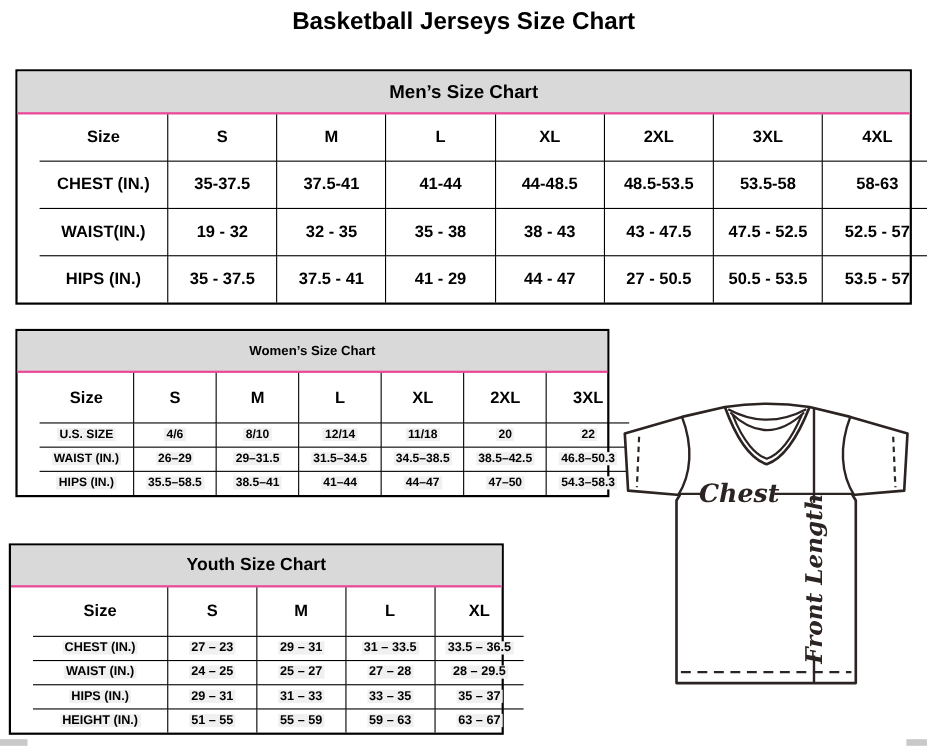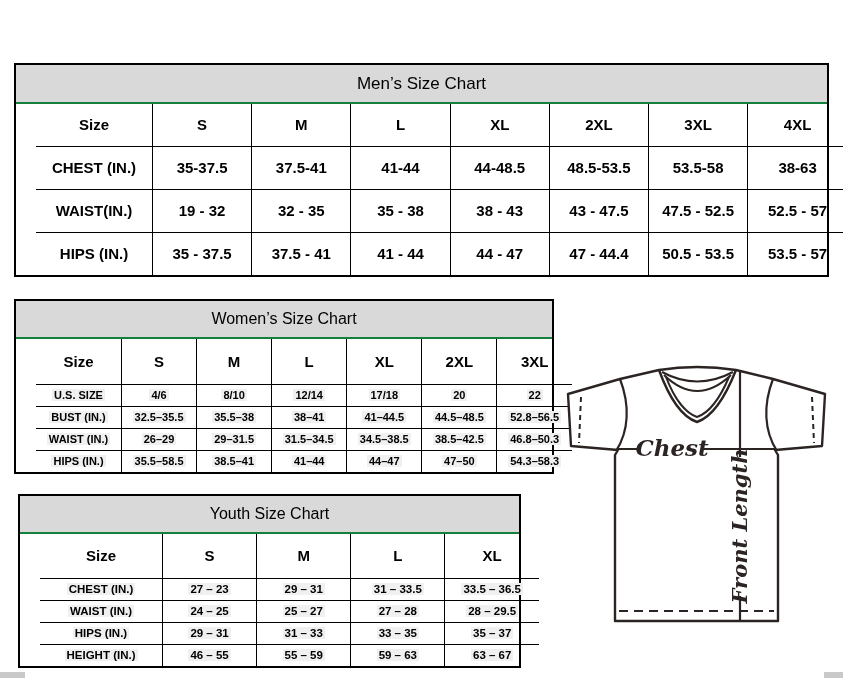--- a/index.html
+++ b/index.html
@@ -2,41 +2,41 @@
 <html><head>
 <meta charset="utf-8">
 <style>
   html,body{margin:0;padding:0;background:#fff;}
   .page{position:relative;width:843px;height:679px;background:#fff;overflow:hidden;
         font-family:"Liberation Sans",sans-serif;color:#000;}
   .title{position:absolute;left:0;top:6px;width:100%;text-align:center;
          font-size:22px;font-weight:bold;}
   .chart{position:absolute;box-sizing:border-box;border:2px solid #000;background:#fff;}
   .band{display:flex;align-items:center;justify-content:center;background:#d9d9d9;
-        border-bottom:2px solid #15803d;font-weight:normal;}
+        border-bottom:2px solid #ec4899;font-weight:bold;}
   table.sizes{width:100%;border-collapse:collapse;table-layout:fixed;border:1px hidden #000;margin-left:20px;}
   table.sizes th,table.sizes td{border:1px solid #000;text-align:center;
         font-weight:bold;padding:0;vertical-align:middle;}
   
   .mens{left:14px;top:63px;width:815px;}
   .mens .band{height:37px;font-size:17px;}
   .mens thead tr{height:42px;}
   .mens tbody tr{height:43px;}
   .mens th,.mens td{font-size:15px;}
   .mens th:first-child{width:116px;}
   
   .womens{left:14px;top:299px;width:540px;}
-  .womens .band{height:36px;font-size:16px;text-align:center;}
+  .womens .band{height:36px;font-size:12px;text-align:center;}
   .womens thead tr{height:45px;}
   .womens tbody tr{height:22px;padding-left:36px;}
   .womens th{font-size:15px;}
   .womens td{font-size:11px;}
   .womens th:first-child{width:85px;}
   
-  .youth{left:18px;top:494px;width:503px;}
+  .youth{left:8px;top:494px;width:450px;}
   .youth .band{height:36px;font-size:16px;}
   .youth thead tr{height:44px;}
   .youth tbody tr{height:22px;}
   .youth th{font-size:15px;}
   .youth td{font-size:11.5px;}
   .youth th:first-child{width:122px;}
   
   .small tbody .hl{background:#f0f0f0;padding:0 2px;}
   
   .jersey{position:absolute;left:563px;top:363px;width:267px;height:262px;}
@@ -45,20 +45,21 @@
   
   .sb{position:absolute;top:672px;height:6px;background:#c9c9c9;}
   .sb.left{left:0;width:25px;}
   .sb.right{left:824px;width:19px;}
 </style>
 </head>
 <body>
 
 <div class="page">
 
+  <div class="title">Basketball Jerseys Size Chart</div>
 
   <section class="chart mens">
     <div class="band">Men’s Size Chart</div>
     <table class="sizes">
         <thead>
           <tr>
             <th>Size</th>
             <th>S</th>
             <th>M</th>
             <th>L</th>
@@ -70,39 +71,39 @@
         </thead>
         <tbody>
           <tr>
             <td><span class="hl">CHEST (IN.)</span></td>
             <td><span class="hl">35-37.5</span></td>
             <td><span class="hl">37.5-41</span></td>
             <td><span class="hl">41-44</span></td>
             <td><span class="hl">44-48.5</span></td>
             <td><span class="hl">48.5-53.5</span></td>
             <td><span class="hl">53.5-58</span></td>
-            <td><span class="hl">38-63</span></td>
+            <td><span class="hl">58-63</span></td>
           </tr>
           <tr>
             <td><span class="hl">WAIST(IN.)</span></td>
             <td><span class="hl">19 - 32</span></td>
             <td><span class="hl">32 - 35</span></td>
             <td><span class="hl">35 - 38</span></td>
             <td><span class="hl">38 - 43</span></td>
             <td><span class="hl">43 - 47.5</span></td>
             <td><span class="hl">47.5 - 52.5</span></td>
             <td><span class="hl">52.5 - 57</span></td>
           </tr>
           <tr>
             <td><span class="hl">HIPS (IN.)</span></td>
             <td><span class="hl">35 - 37.5</span></td>
             <td><span class="hl">37.5 - 41</span></td>
-            <td><span class="hl">41 - 44</span></td>
+            <td><span class="hl">41 - 29</span></td>
             <td><span class="hl">44 - 47</span></td>
-            <td><span class="hl">47 - 44.4</span></td>
+            <td><span class="hl">27 - 50.5</span></td>
             <td><span class="hl">50.5 - 53.5</span></td>
             <td><span class="hl">53.5 - 57</span></td>
           </tr>
         </tbody>
       </table>
   </section>
 
   <section class="chart womens small">
     <div class="band">Women’s Size Chart</div>
     <table class="sizes">
@@ -116,32 +117,23 @@
             <th>2XL</th>
             <th>3XL</th>
           </tr>
         </thead>
         <tbody>
           <tr>
             <td><span class="hl">U.S. SIZE</span></td>
             <td><span class="hl">4/6</span></td>
             <td><span class="hl">8/10</span></td>
             <td><span class="hl">12/14</span></td>
-            <td><span class="hl">17/18</span></td>
+            <td><span class="hl">11/18</span></td>
             <td><span class="hl">20</span></td>
             <td><span class="hl">22</span></td>
-          </tr>
-          <tr>
-            <td><span class="hl">BUST (IN.)</span></td>
-            <td><span class="hl">32.5–35.5</span></td>
-            <td><span class="hl">35.5–38</span></td>
-            <td><span class="hl">38–41</span></td>
-            <td><span class="hl">41–44.5</span></td>
-            <td><span class="hl">44.5–48.5</span></td>
-            <td><span class="hl">52.8–56.5</span></td>
           </tr>
           <tr>
             <td><span class="hl">WAIST (IN.)</span></td>
             <td><span class="hl">26–29</span></td>
             <td><span class="hl">29–31.5</span></td>
             <td><span class="hl">31.5–34.5</span></td>
             <td><span class="hl">34.5–38.5</span></td>
             <td><span class="hl">38.5–42.5</span></td>
             <td><span class="hl">46.8–50.3</span></td>
           </tr>
@@ -187,21 +179,21 @@
           </tr>
           <tr>
             <td><span class="hl">HIPS (IN.)</span></td>
             <td><span class="hl">29 – 31</span></td>
             <td><span class="hl">31 – 33</span></td>
             <td><span class="hl">33 – 35</span></td>
             <td><span class="hl">35 – 37</span></td>
           </tr>
           <tr>
             <td><span class="hl">HEIGHT (IN.)</span></td>
-            <td><span class="hl">46 – 55</span></td>
+            <td><span class="hl">51 – 55</span></td>
             <td><span class="hl">55 – 59</span></td>
             <td><span class="hl">59 – 63</span></td>
             <td><span class="hl">63 – 67</span></td>
           </tr>
         </tbody>
       </table>
   </section>
 
   <svg class="jersey" viewBox="0 0 267 262">
 

